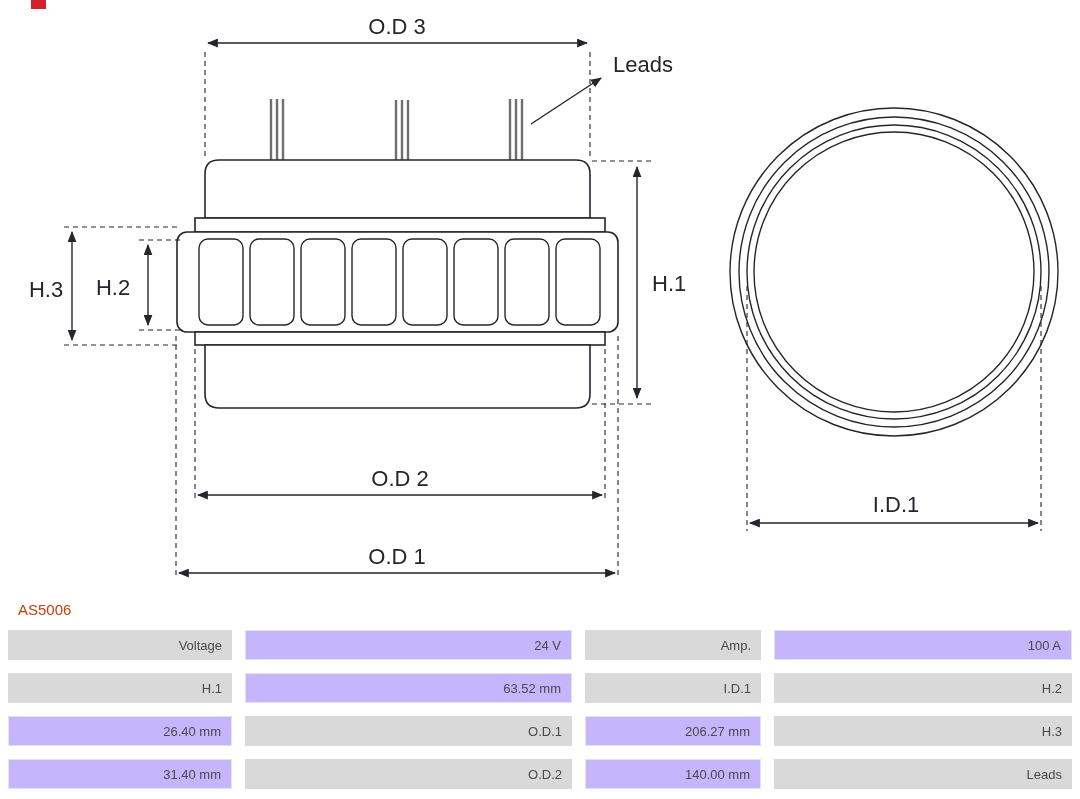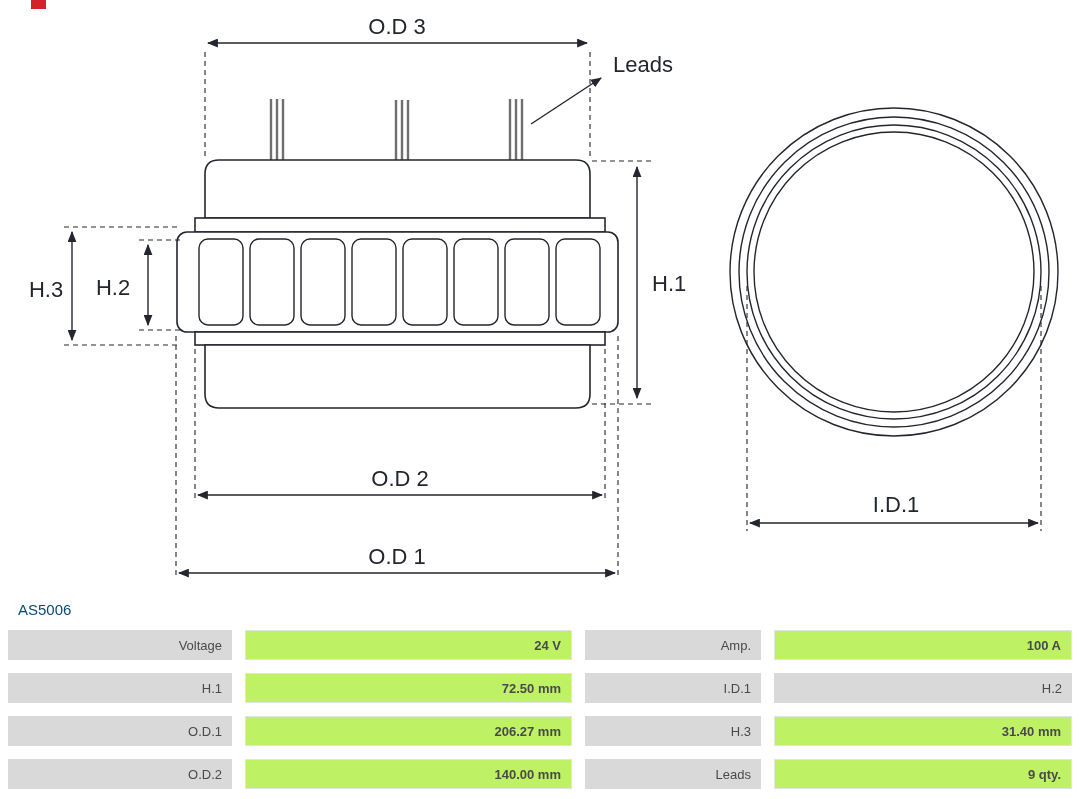--- a/index.html
+++ b/index.html
@@ -9,30 +9,30 @@
   }
   .logo-frag{position:absolute;left:31px;top:0;width:15px;height:9px;background:#d2232a;}
   svg.diagram{position:absolute;left:0;top:0;}
   .body-line{stroke:#23262e;stroke-width:1.6;fill:#ffffff;}
   .slot{stroke:#23262e;stroke-width:1.4;fill:#ffffff;}
   .ring{stroke:#23262e;stroke-width:1.4;fill:none;}
   .lead{stroke:#6f6f6f;stroke-width:2.4;}
   .dim-line{stroke:#23262e;stroke-width:1.4;fill:none;}
   .ext{stroke:#23262e;stroke-width:1.1;stroke-dasharray:5 4;fill:none;}
   .dim-text{font-size:22px;fill:#23262e;}
-  .part-number{position:absolute;left:18px;top:601px;font-size:15px;color:#0c4a6e;}
+  .part-number{position:absolute;left:18px;top:601px;font-size:15px;color:#c2410c;}
   .spec{
     position:absolute;left:8px;top:630px;width:1064px;
     display:grid;grid-template-columns:224px 327px 176px 1fr;
     grid-auto-rows:30px;gap:13px;font-size:13px;color:#4a4a4a;
   }
   .cell{display:flex;align-items:center;justify-content:flex-end;
     padding:0 10px;box-sizing:border-box;white-space:nowrap;}
   .lblc{background:#d9d9d9;}
-  .valc{background:#bef264;border:1px solid #e3e3e3;font-weight:bold;}
+  .valc{background:#c4b5fd;border:1px solid #e3e3e3;}
 </style>
 </head>
 <body>
 
 <div class="canvas">
 
   <div class="logo-frag"></div>
 
   <svg class="diagram" width="1080" height="598" viewBox="0 0 1080 598">
     <defs>
@@ -141,24 +141,25 @@
   <div class="part-number">AS5006</div>
 
   <div class="spec">
 
     <div class="cell lblc">Voltage</div>
     <div class="cell valc">24 V</div>
 
     <div class="cell lblc">Amp.</div>
     <div class="cell valc">100 A</div>
     <div class="cell lblc">H.1</div>
-    <div class="cell valc">72.50 mm</div>
+    <div class="cell valc">63.52 mm</div>
 
     <div class="cell lblc">I.D.1</div>
     <div class="cell lblc">H.2</div>
+    <div class="cell valc">26.40 mm</div>
 
     <div class="cell lblc">O.D.1</div>
     <div class="cell valc">206.27 mm</div>
     <div class="cell lblc">H.3</div>
     <div class="cell valc">31.40 mm</div>
 
     <div class="cell lblc">O.D.2</div>
     <div class="cell valc">140.00 mm</div>
     <div class="cell lblc">Leads</div>
     <div class="cell valc">9 qty.</div>

